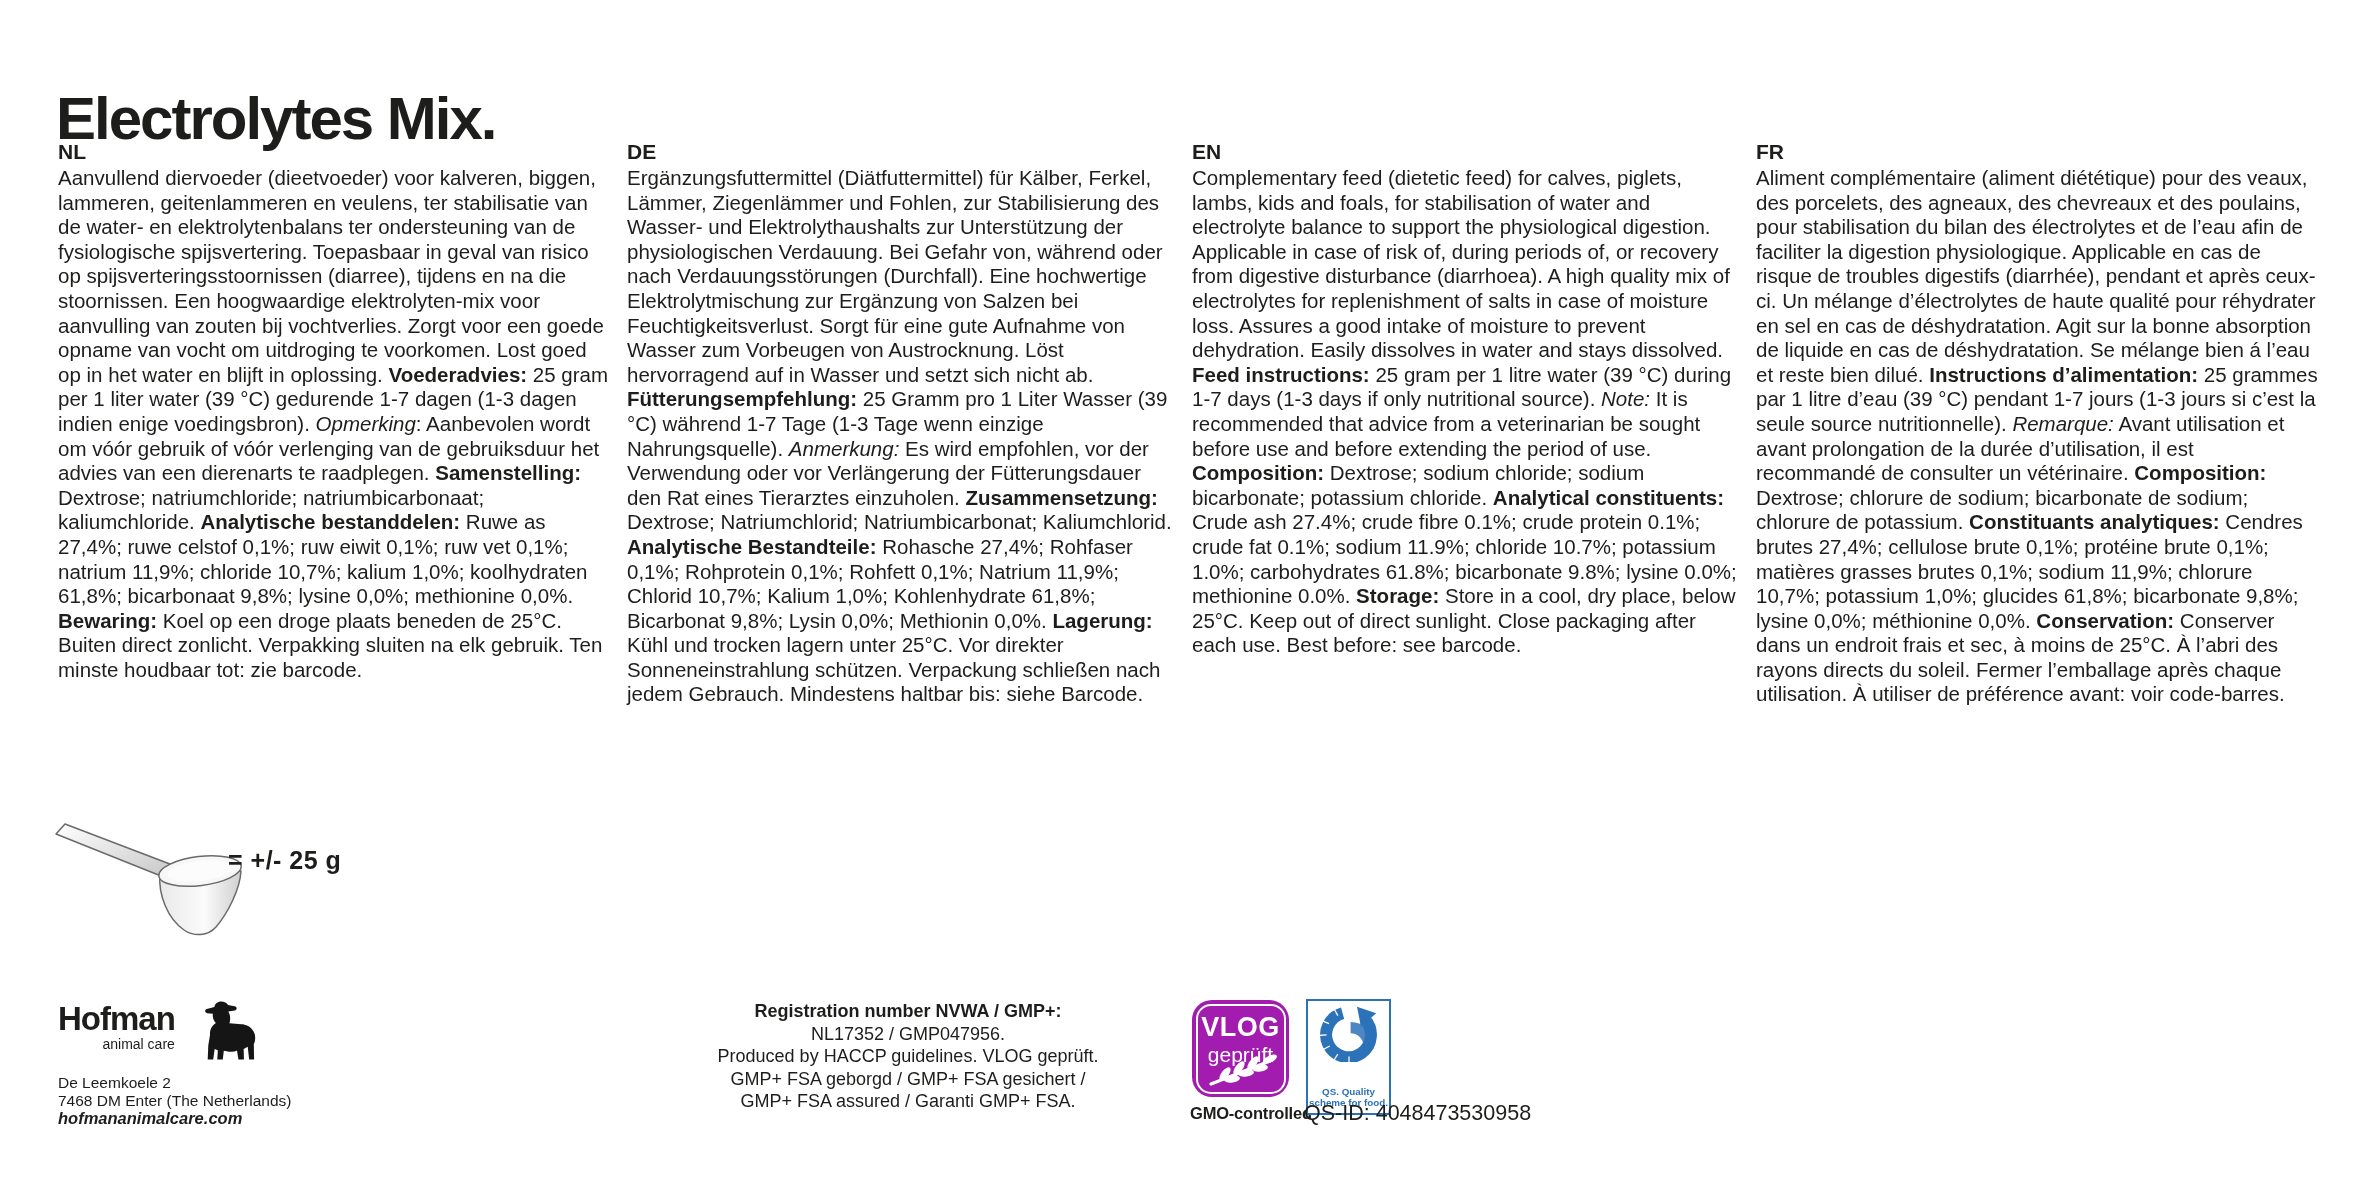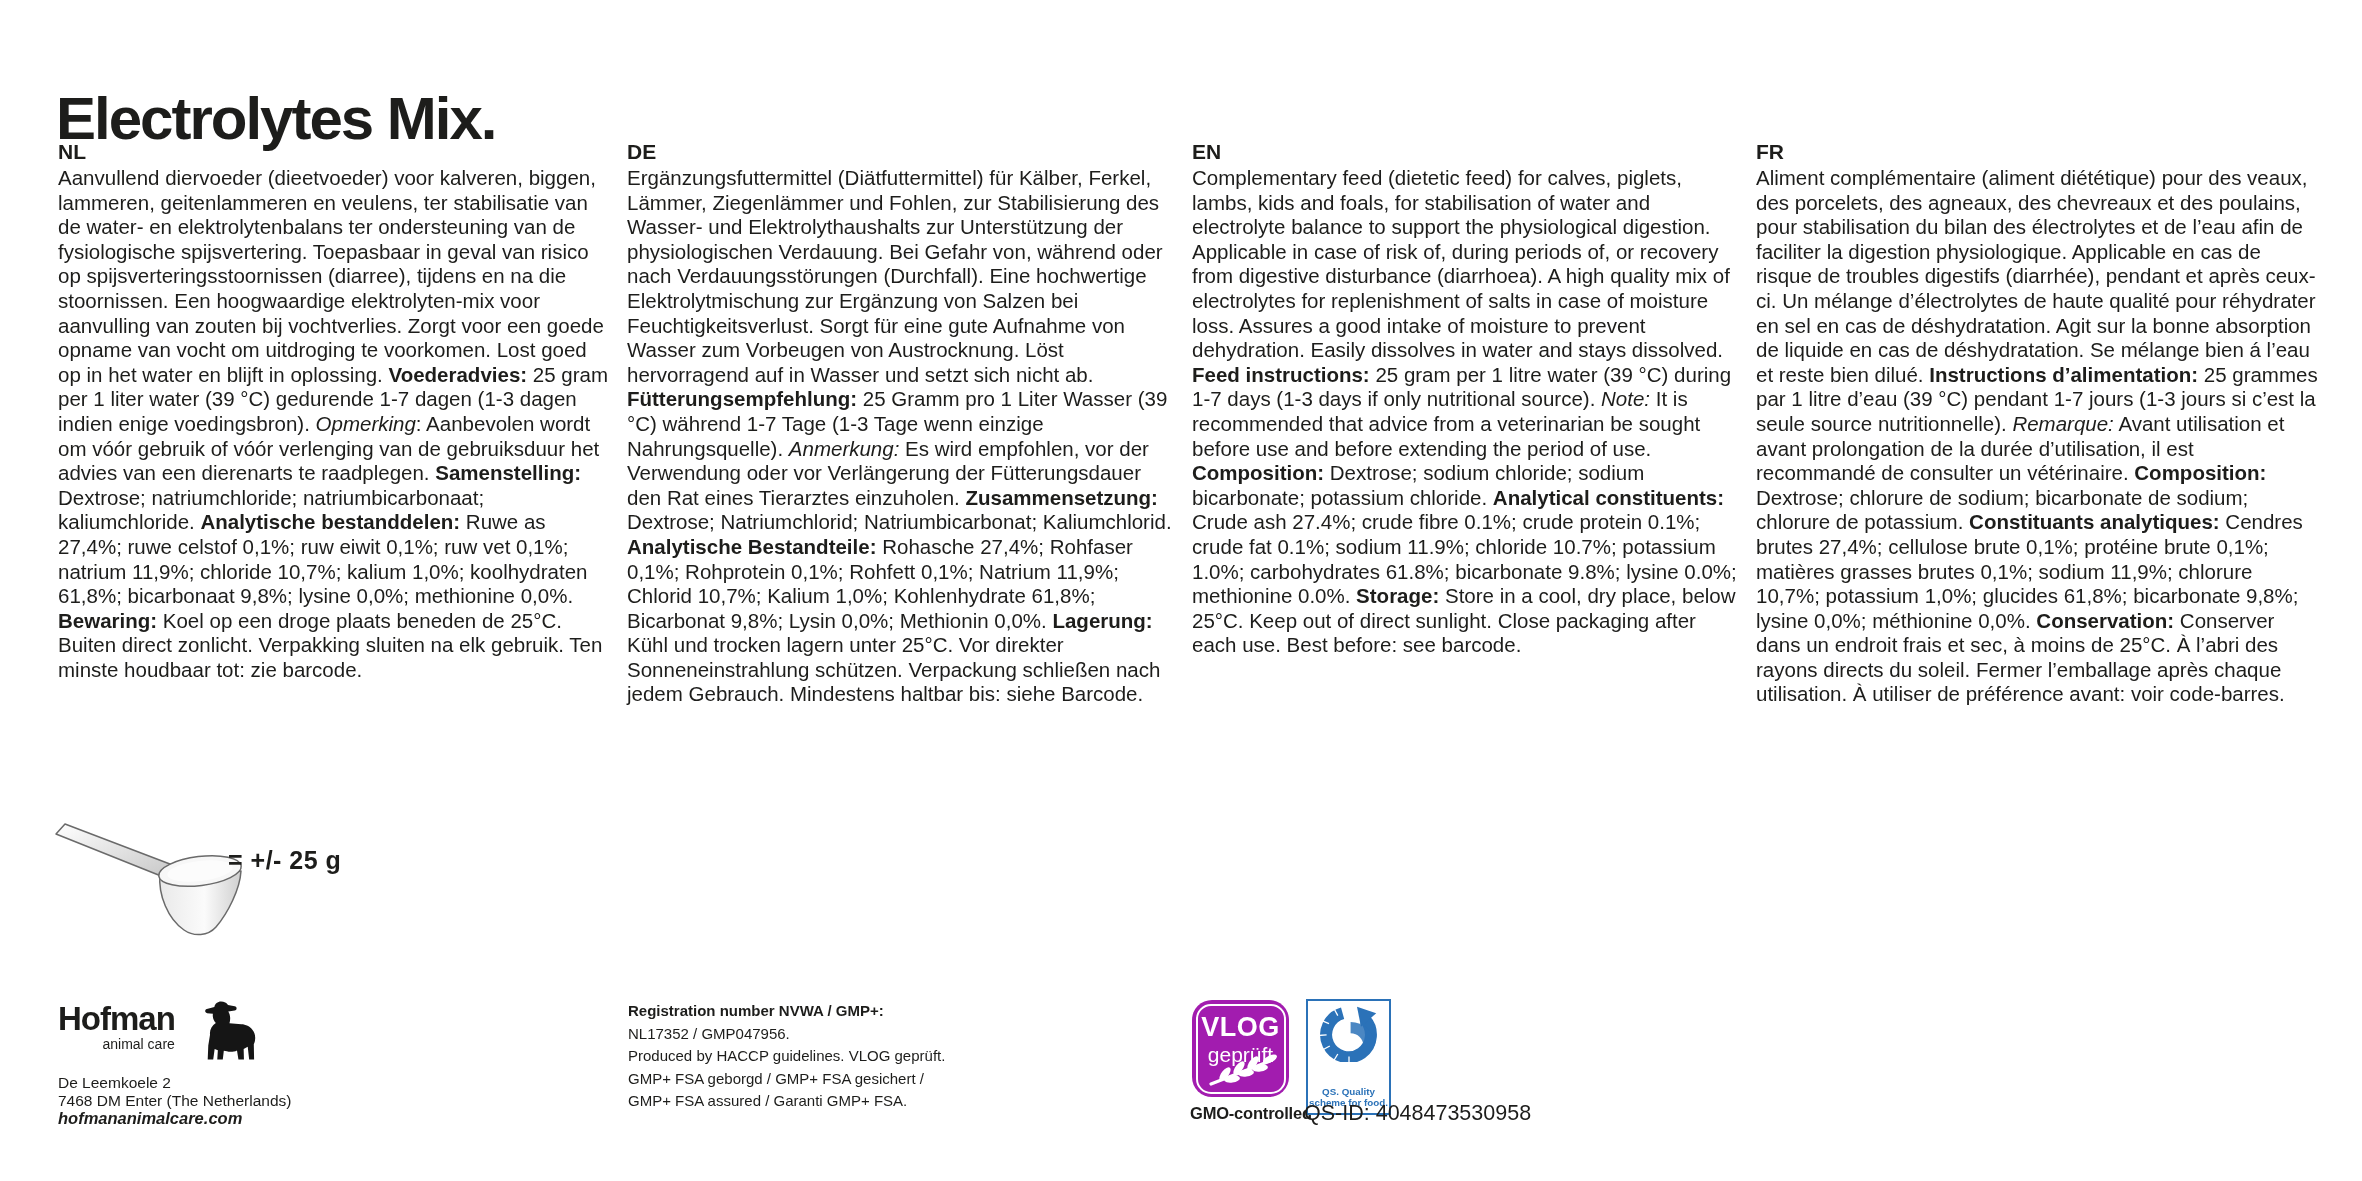--- a/index.html
+++ b/index.html
@@ -25,21 +25,21 @@
   .scoop-label{position:absolute;left:178px;top:28px;font-size:25px;font-weight:700;letter-spacing:0.5px;}
 
   .brand{position:absolute;left:58px;top:1002px;width:360px;}
   .brand-row{display:flex;gap:24px;align-items:flex-start;}
   .brand-name{font-size:33px;font-weight:700;letter-spacing:-1px;line-height:1;}
   .brand-tagline{font-size:14px;text-align:right;margin-top:1px;}
   .calf{width:58px;height:64px;margin-top:-3px;}
   .brand-address{margin-top:11px;font-size:15.5px;line-height:17.5px;}
   .brand-site{font-size:16.5px;font-weight:700;font-style:italic;line-height:19px;}
 
-  .registration{position:absolute;left:628px;top:1000px;font-size:15px;line-height:22.6px;width:560px;}
+  .registration{position:absolute;left:628px;top:1000px;font-size:18px;line-height:22.6px;width:560px;text-align:center;}
   .reg-heading{font-weight:700;}
 
   .vlog{position:absolute;left:1192px;top:1000px;width:97px;height:97px;background:#a21caf;border-radius:20px;}
   .vlog-inner{position:absolute;inset:3.5px;border:2.5px solid #fff;border-radius:15px;display:flex;flex-direction:column;align-items:center;color:#fff;overflow:hidden;}
   .vlog-l1{font-size:27px;font-weight:700;line-height:1;margin-top:8px;letter-spacing:0.5px;}
   .vlog-l2{font-size:21px;line-height:1;margin-top:3px;}
   .vlog-leaf{position:absolute;left:10px;bottom:5px;width:70px;height:34px;}
   .gmo{position:absolute;left:1190px;top:1104px;font-size:16.5px;font-weight:700;letter-spacing:-0.2px;}
 
   .qs{position:absolute;left:1306px;top:999px;width:85px;height:116px;border:2.5px solid #2b72b8;background:#fff;box-sizing:border-box;display:flex;flex-direction:column;align-items:center;}

